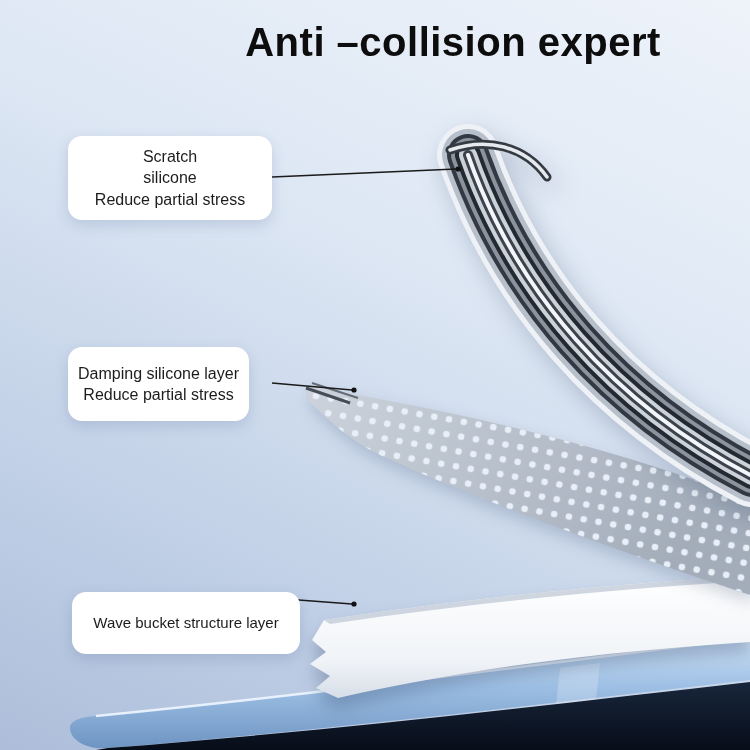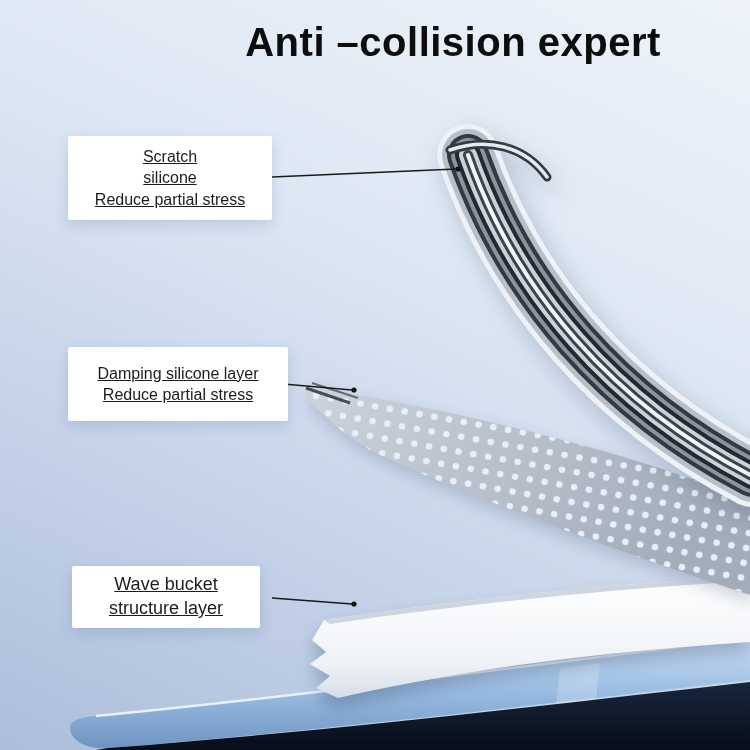--- a/index.html
+++ b/index.html
@@ -9,29 +9,29 @@
     position:relative;width:750px;height:750px;
     background:linear-gradient(205deg,var(--bg-top,#eef3fa) 0%,#dde7f4 38%,#c2d1e7 72%,var(--bg-bottom,#adbeda) 100%);
   }
   .art{position:absolute;inset:0;width:750px;height:750px}
   .title{
     position:absolute;top:20px;left:50%;transform:translateX(calc(-50% + 78px));
     white-space:nowrap;font-size:40px;font-weight:600;color:var(--title,#0d0d0d);
     letter-spacing:.5px;
   }
   .callout{
-    position:absolute;background:var(--callout-bg,#ffffff);border-radius:2px;
+    position:absolute;background:var(--callout-bg,#ffffff);border-radius:14px;
     box-shadow:0 5px 14px rgba(70,95,140,.20);
     display:flex;flex-direction:column;justify-content:center;align-items:center;
     text-align:center;color:var(--callout-text,#1c1c1c);
-    font-size:16px;line-height:1.32;padding:8px 6px;text-decoration:underline;
+    font-size:16px;line-height:1.32;padding:8px 6px;
   }
   #callout-scratch{left:68px;top:136px;width:204px;height:84px}
-  #callout-damping{left:68px;top:347px;width:220px;height:74px}
-  #callout-wave{left:72px;top:566px;width:188px;height:62px;font-size:18px}
+  #callout-damping{left:68px;top:347px;width:181px;height:74px}
+  #callout-wave{left:72px;top:592px;width:228px;height:62px;font-size:15px}
   .wave-group{filter:drop-shadow(0 10px 8px rgba(40,60,95,.30))}
   .chrome-group{filter:drop-shadow(6px 10px 12px rgba(40,60,95,.25))}
   .mesh-group{filter:drop-shadow(4px 8px 8px rgba(40,60,95,.22))}
 </style>
 </head>
 <body>
 
 <div class="stage">
 
   <svg class="art" viewBox="0 0 750 750" aria-hidden="true">

